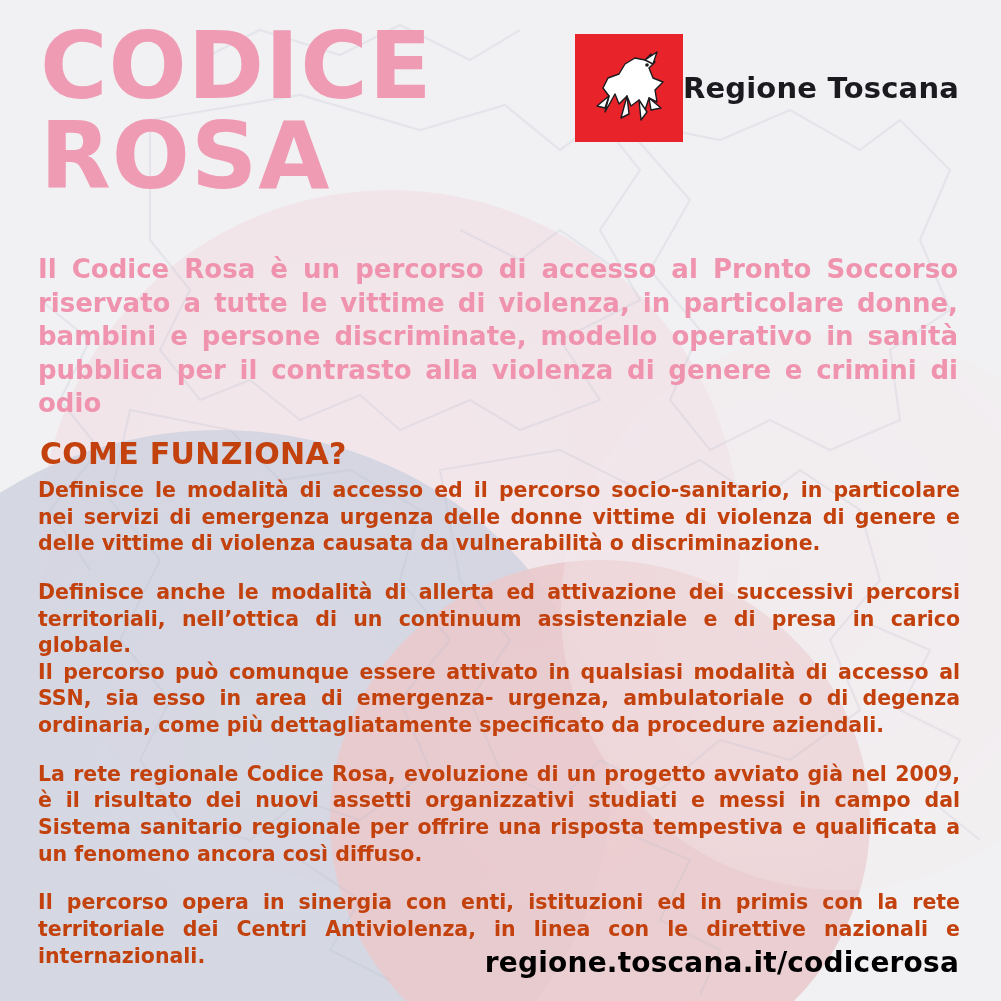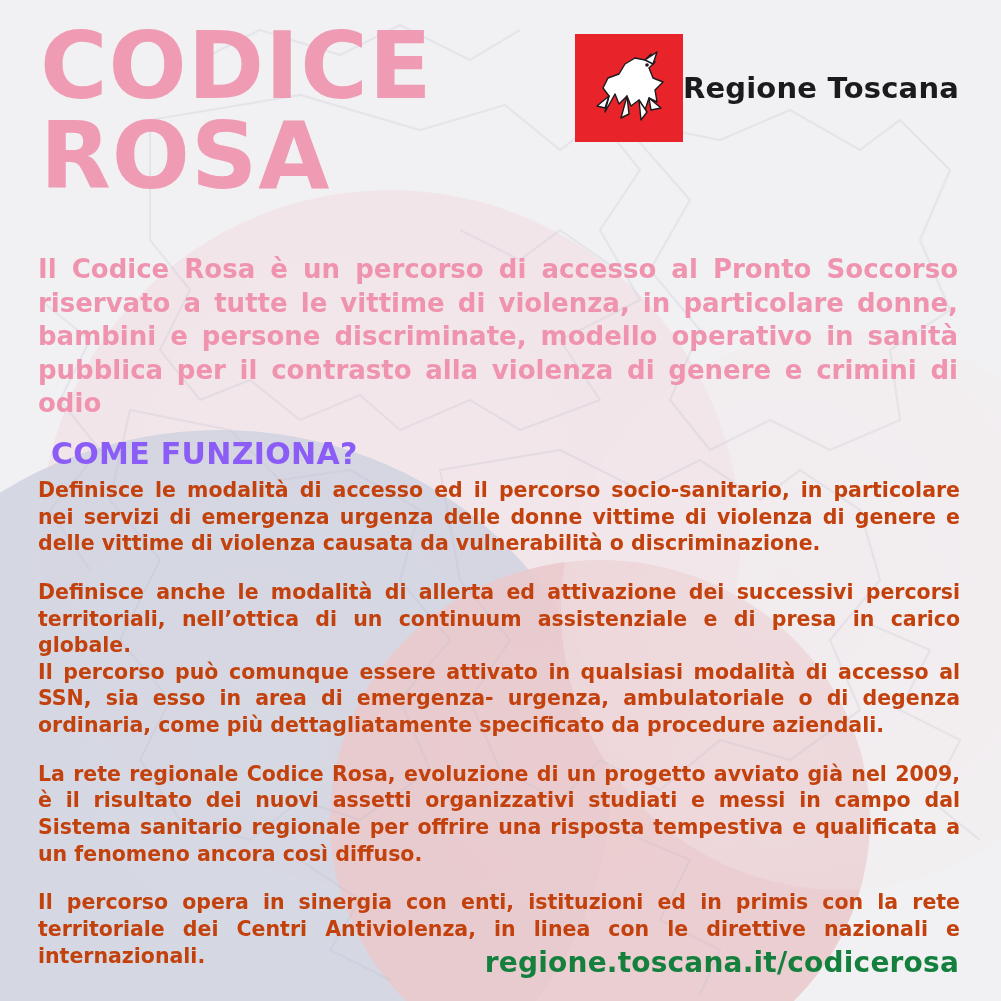--- a/index.html
+++ b/index.html
@@ -131,24 +131,23 @@
     text-align-last: left;
     font-family: "DejaVu Sans", sans-serif;
   }
 
   .section-heading {
     position: absolute;
     left: 40px;
     top: 436px;
     font-size: 30px;
     font-weight: bold;
-    color: #8b5cf6;
+    color: #c2410c;
     letter-spacing: 0.3px;
     font-family: "DejaVu Sans", sans-serif;
-    margin-left: 11px;
   }
 
   .body-copy {
     position: absolute;
     left: 38px;
     top: 477px;
     width: 922px;
     font-size: 20.5px;
     line-height: 1.30;
     color: #c2410c;
@@ -161,21 +160,21 @@
     text-align-last: left;
   }
   .body-copy p.last { margin-bottom: 16px; }
 
   .url {
     position: absolute;
     right: 42px;
     bottom: 22px;
     font-size: 28px;
     font-weight: bold;
-    color: #15803d;
+    color: #000000;
     letter-spacing: 0.2px;
     font-family: "DejaVu Sans", sans-serif;
   }
 </style>
 </head>
 <body>
 
 <div id="poster">
 
   <div class="bg-layer">

